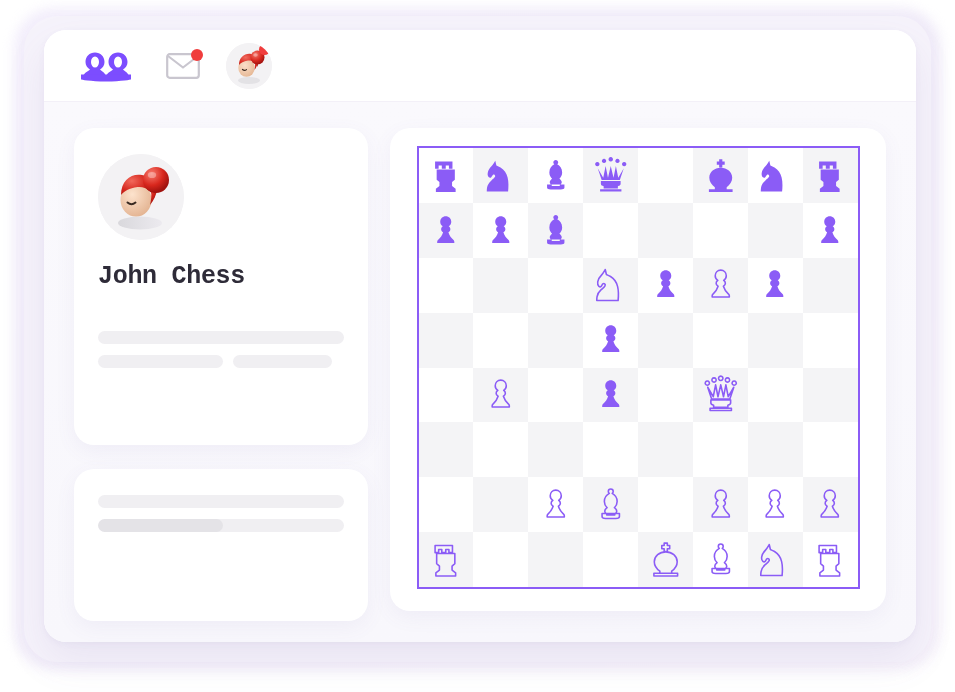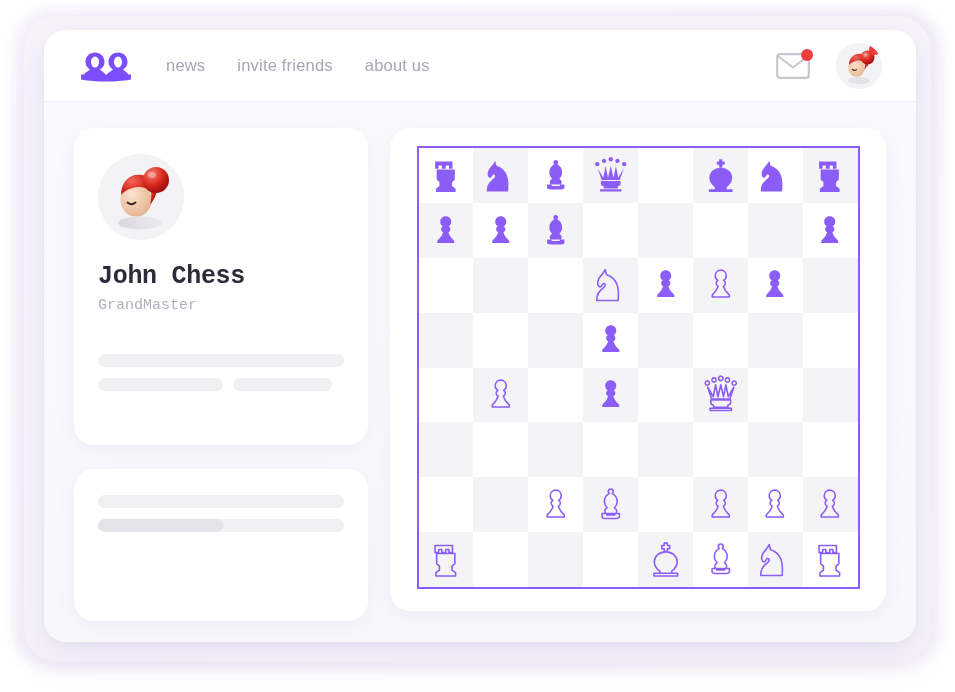--- a/index.html
+++ b/index.html
@@ -241,25 +241,20 @@
       <svg class="logo" viewBox="0 0 120 62">
         <path d="M14 56 C14 44 24 42 28 38 C22 35 19 29 19 23 C19 12 27 4 38 4
                  C49 4 57 12 57 23 C57 29 54 35 48 38 C52 42 60 44 60 56 Z" fill="#7c4dff"></path>
         <path d="M60 56 C60 44 70 42 74 38 C68 35 65 29 65 23 C65 12 73 4 84 4
                  C95 4 103 12 103 23 C103 29 100 35 94 38 C98 42 106 44 106 56 Z" fill="#7c4dff"></path>
         <ellipse cx="38" cy="23" rx="8" ry="11" fill="#ffffff"></ellipse>
         <ellipse cx="84" cy="23" rx="8" ry="11" fill="#ffffff"></ellipse>
         <path d="M10 48 L110 48 L110 58 C110 58 92 62 60 62 C28 62 10 58 10 58 Z" fill="#7c4dff"></path>
       </svg>
 
-      <div class="nav-links">
-        <span class="nav-link">news</span>
-        <span class="nav-link">invite friends</span>
-        <span class="nav-link">about us</span>
-      </div>
 
       <div class="nav-right">
 
         <div class="mail-wrap">
           <svg width="34" height="26" viewBox="0 0 34 26">
             <rect x="1.2" y="1.2" width="31.6" height="23.6" rx="2.5" fill="none" stroke="#c9c6cf" stroke-width="2.2"></rect>
             <path d="M2 3 L17 14.5 L32 3" fill="none" stroke="#c9c6cf" stroke-width="2.2" stroke-linecap="round" stroke-linejoin="round"></path>
           </svg>
           <div class="mail-dot"></div>
         </div>
@@ -334,21 +329,20 @@
                        C54.5 37.5 48 32 39.5 33 C31.5 34 25.5 37.5 23 41 Z" fill="url(#pHair)"></path>
               <path d="M49.5 25 C55.5 20 61 23.5 60 31.5 C59 40 55.5 47 52 51
                        C54.5 41.5 53.5 31 49.5 25 Z" fill="url(#pHair)"></path>
               <circle cx="58" cy="26" r="13" fill="url(#pBun)"></circle>
               <ellipse cx="54" cy="21" rx="4.2" ry="3.1" fill="#ffffff" opacity=".33"></ellipse>
               <path d="M29.5 48.5 Q33.5 52 37.5 48.6" fill="none" stroke="#3a2a22" stroke-width="2" stroke-linecap="round"></path>
             </svg>
           </div>
 
           <div class="profile-name">John Chess</div>
-          <div class="profile-role">GrandMaster</div>
 
           <div class="sk-group">
             <div class="sk sk-a"></div>
             <div class="sk-row">
               <div class="sk sk-b"></div>
               <div class="sk sk-c"></div>
             </div>
           </div>
         </div>
 

